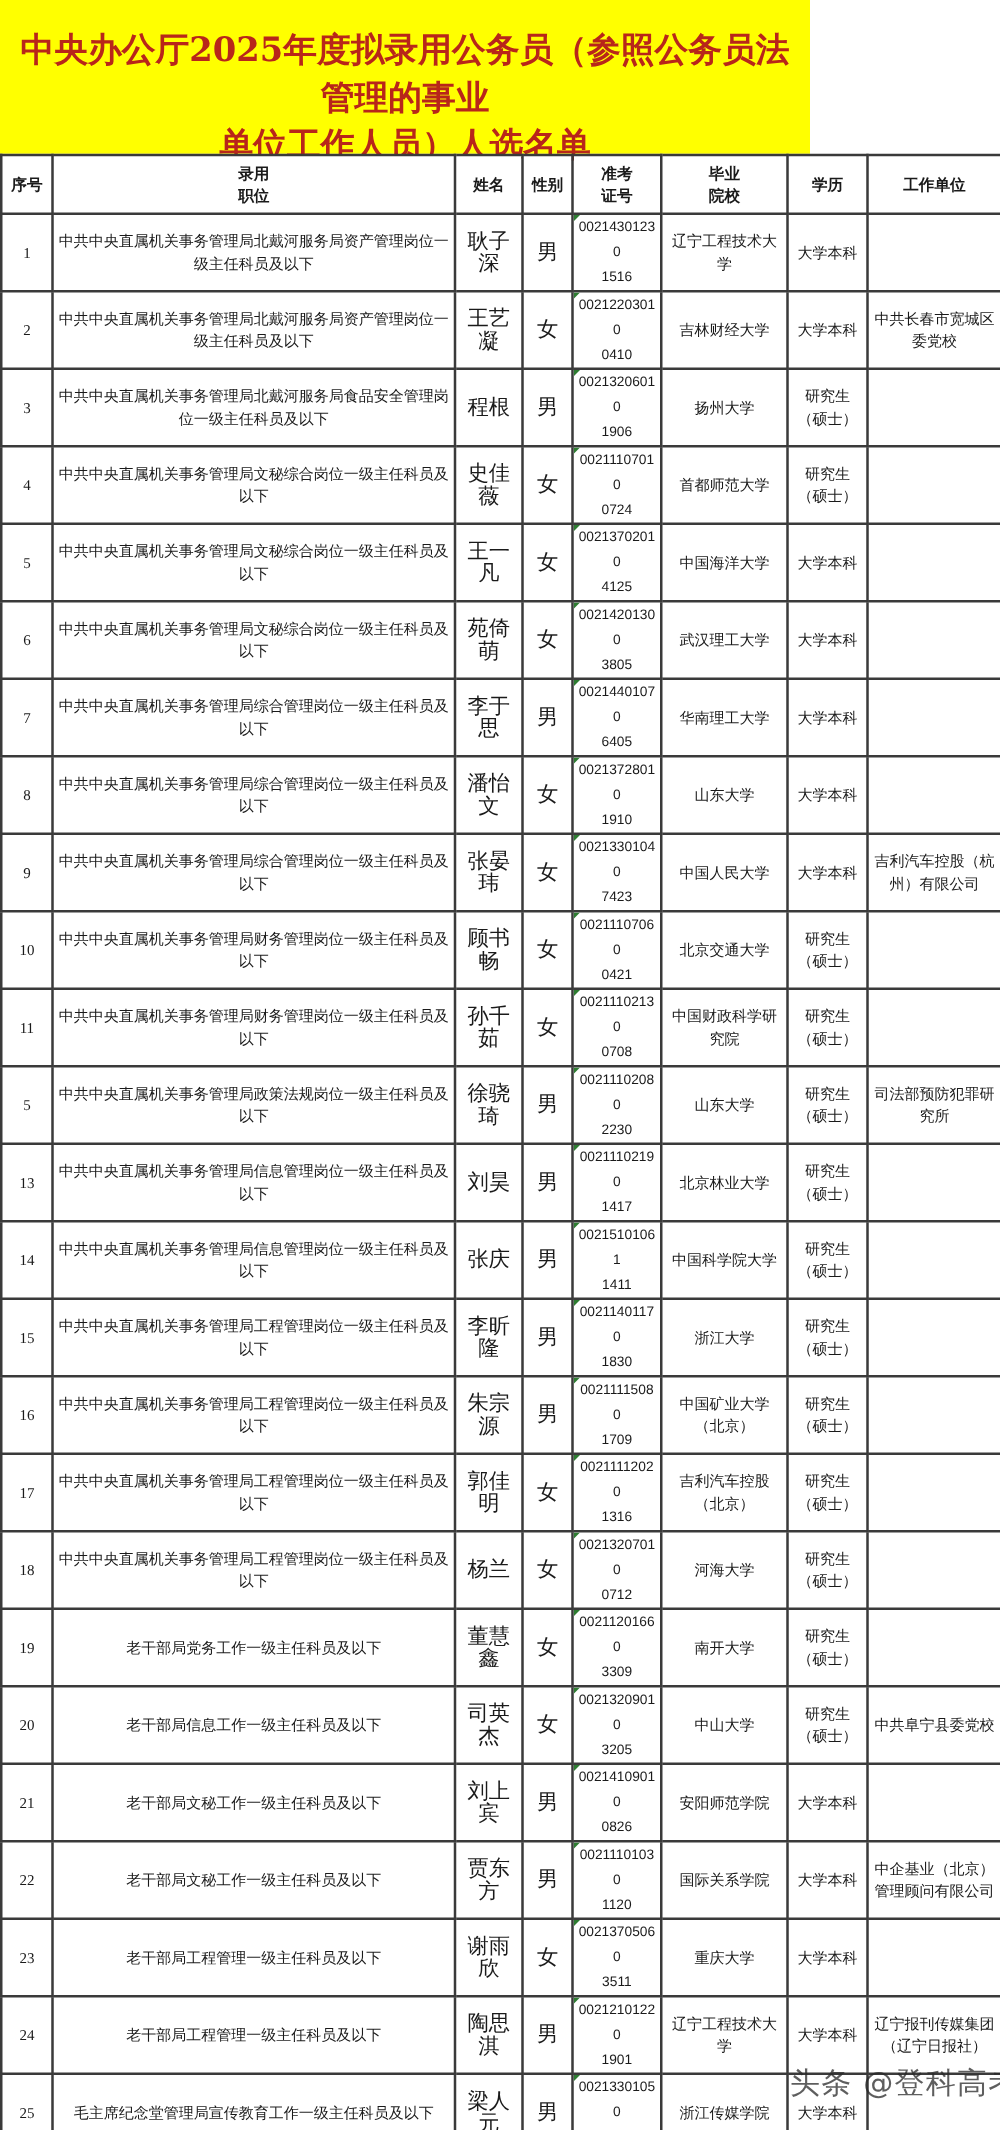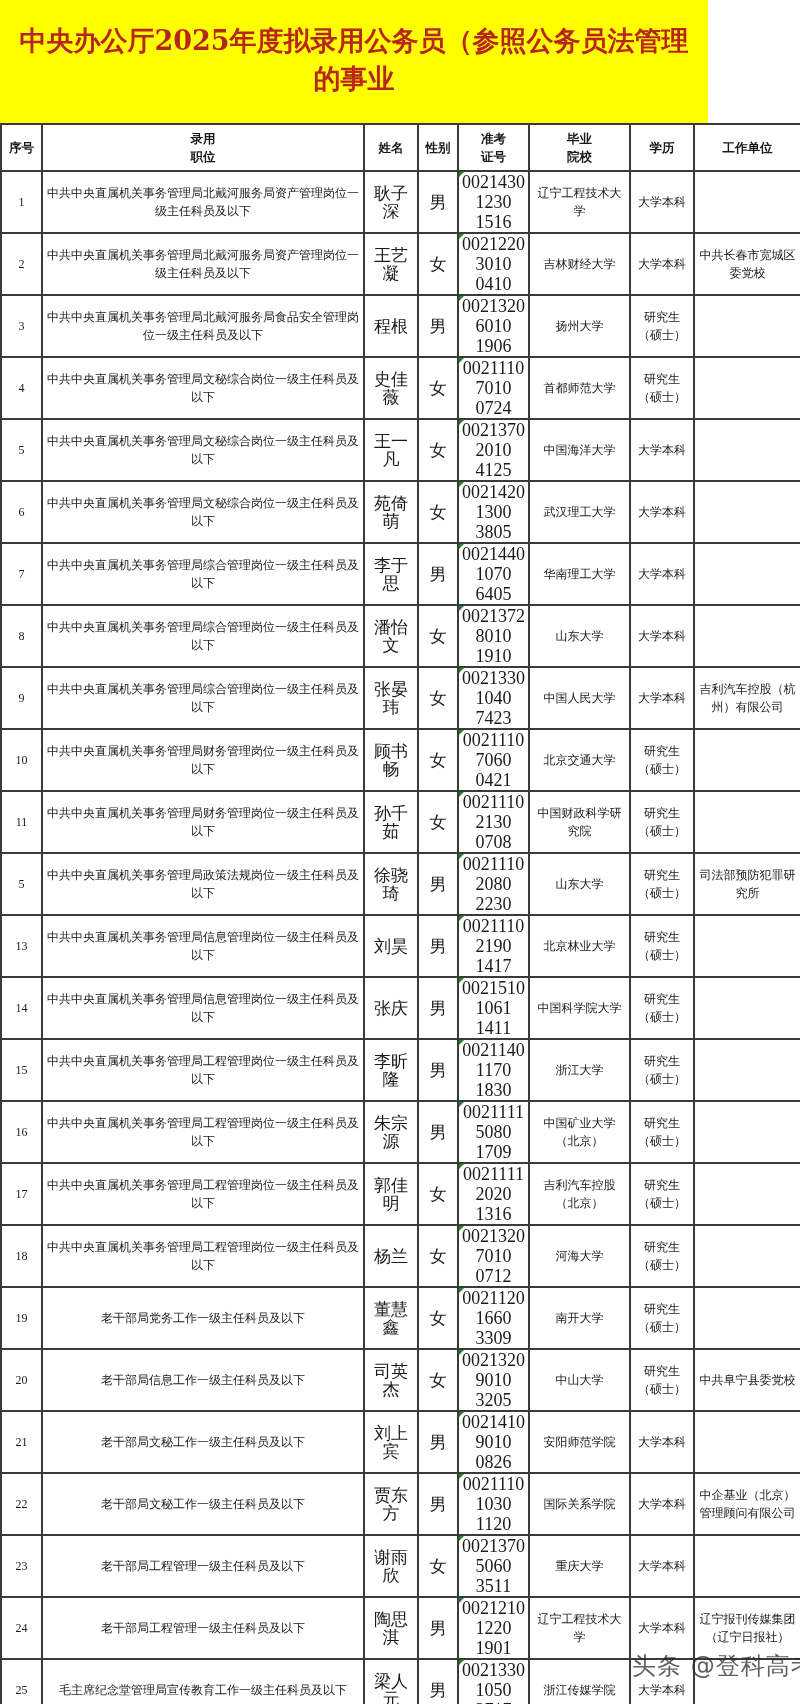--- a/index.html
+++ b/index.html
@@ -1,46 +1,47 @@
 <!DOCTYPE html>
 <html><head>
 <meta charset="utf-8">
 <style>
   html, body { margin: 0; padding: 0; background: #ffffff; }
   body { width: 800px; height: 1704px; position: relative; overflow: hidden;
          font-family: "DejaVu Sans", "Liberation Sans", sans-serif; color: #1a1a1a; }
-  .title-bar { position: absolute; left: 0; top: 0; width: 708px; height: 123px;
+  .title-bar { position: absolute; left: 0; top: 0; width: 648px; height: 123px;
                background: #ffff00; box-sizing: border-box; padding-top: 22px;
                text-align: center; }
   .title-text { font-family: "DejaVu Serif", "Liberation Serif", serif; font-weight: bold;
                 color: #b8261a; font-size: 27px; line-height: 38px; letter-spacing: 0px;
                 padding: 0 14px; }
   table { position: absolute; left: 0; top: 123px; width: 800px; border-collapse: collapse;
           table-layout: fixed; }
   td, th { border: 2px solid #3a3a3a; text-align: center; vertical-align: middle;
            padding: 0 3px; font-size: 12px; line-height: 18px; overflow: hidden; }
   th { height: 45px; font-weight: bold; font-size: 12.5px; background: #fff; }
   tbody tr { height: 52.8px; }
   .c-idx { font-family: "Liberation Serif", "DejaVu Serif", serif; font-size: 12px; }
   .c-pos { font-size: 12px; padding: 0 0; margin-left: 48px; }
-  .c-id { font-family: Liberation Serif, serif; font-size: 18px;
+  .c-id { font-family: Liberation Sans, sans-serif; font-size: 11px;
           line-height: 20px; position: relative; word-break: break-all; }
   .c-id::before { content: ""; position: absolute; left: 0; top: 0; width: 0; height: 0;
                   border-top: 5px solid #2e7d32; border-right: 5px solid transparent; }
   .c-name, .c-sex { font-size: 17px; margin-left: 23px; }
   .watermark { position: absolute; left: 632px; top: 1650px; font-size: 24px;
                color: rgba(40,40,40,0.75); font-family: "DejaVu Sans", sans-serif;
                letter-spacing: 1px; pointer-events: none; white-space: nowrap; }
 </style>
 </head>
 <body>
 
 <div class="title-bar">
   <div class="title-text">
     <div>中央办公厅2025年度拟录用公务员（参照公务员法管理的事业</div>
+    <div>单位工作人员）人选名单</div>
   </div>
 </div>
 
 <table>
   <colgroup>
     <col style="width:41px">
     <col style="width:322px">
     <col style="width:54px">
     <col style="width:40px">
     <col style="width:71px">

